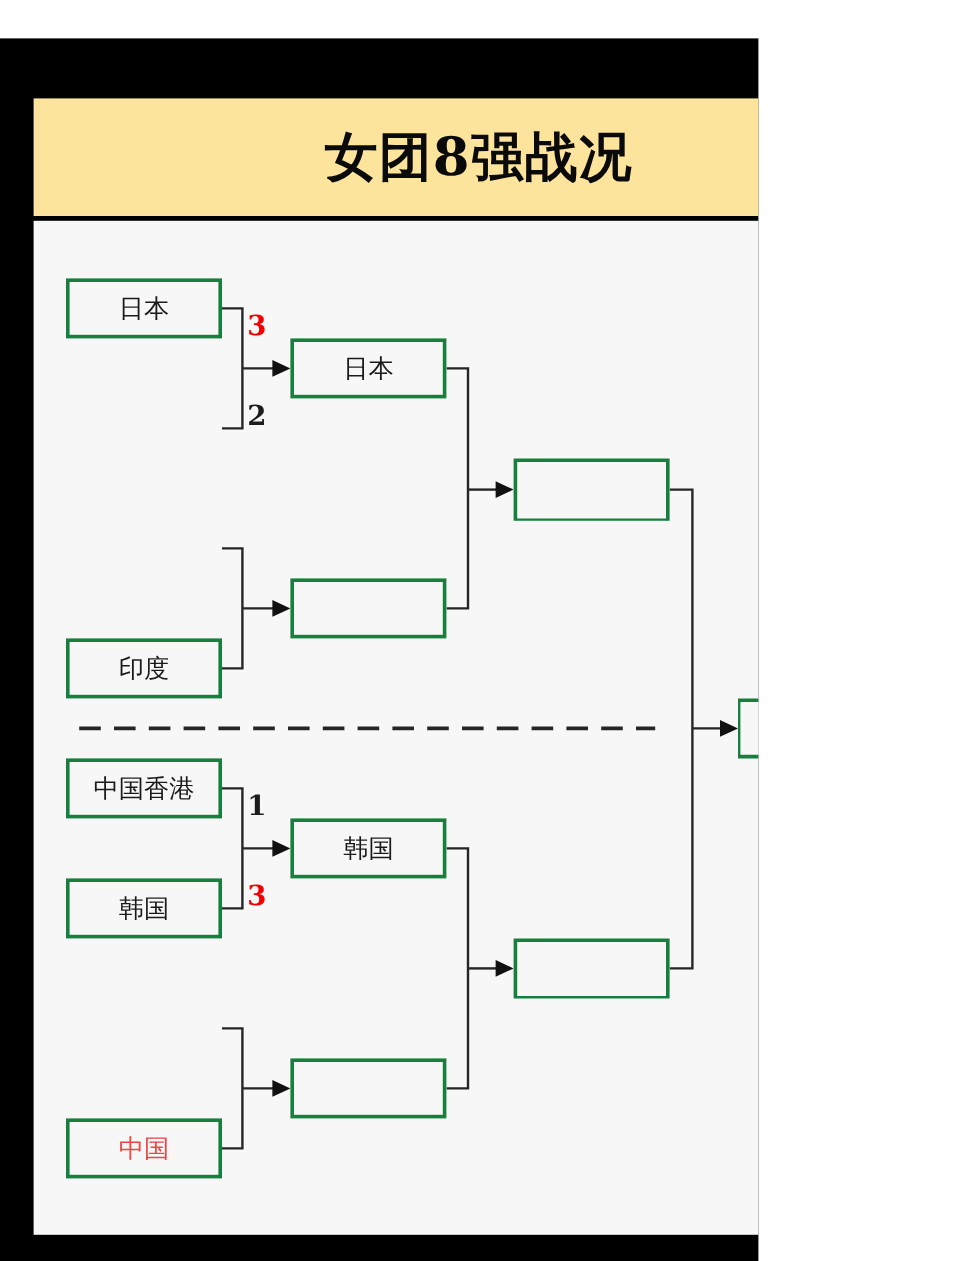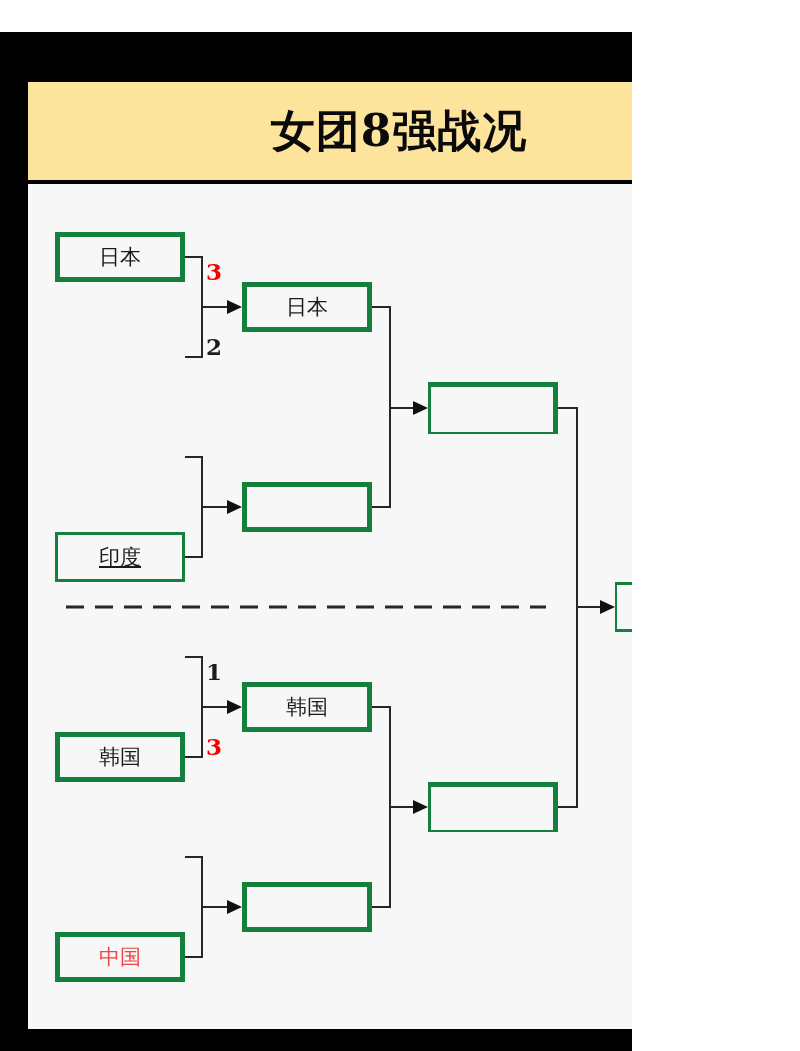--- a/index.html
+++ b/index.html
@@ -46,30 +46,30 @@
     position: absolute;
     left: 0;
     top: 0;
     width: 742px;
     height: 845px;
     pointer-events: none;
   }
   .box {
     position: absolute;
     box-sizing: border-box;
-    border: 5px solid #15803d;
+    border: 3px solid #15803d;
     background: #f7f7f7;
     display: flex;
     align-items: center;
     justify-content: center;
     font-size: 21px;
     color: #1a1a1a;
     z-index: 2;
   }
-  .box.border-heavy { border-width: 3px; text-decoration: underline; }
+  .box.border-heavy { border-width: 3px; }
   .box.semi { border-left-width: 3px; border-bottom-width: 2px; }
   .box.final { border-width: 3px 2px; }
   .score {
     position: absolute;
     z-index: 3;
     font-size: 23px;
     font-weight: 600;
     color: #1c1c1c;
     line-height: 26px;
   }
@@ -120,20 +120,23 @@
       </g>
     </svg>
 
     <div class="box" style="left:27px;top:48px;width:130px;height:50px">
       <span>日本</span>
     </div>
     <div class="box border-heavy" style="left:27px;top:348px;width:130px;height:50px">
       <span>印度</span>
     </div>
 
+    <div class="box" style="left:27px;top:448px;width:130px;height:50px">
+      <span>中国香港</span>
+    </div>
     <div class="box" style="left:27px;top:548px;width:130px;height:50px">
       <span>韩国</span>
     </div>
     <div class="box" style="left:27px;top:748px;width:130px;height:50px">
       <span class="team-blue">中国</span>
     </div>
 
     <span class="score score-red" style="left:178px;top:75px">3</span>
     <span class="score" style="left:178px;top:150px">2</span>
     <span class="score" style="left:178px;top:475px">1</span>

